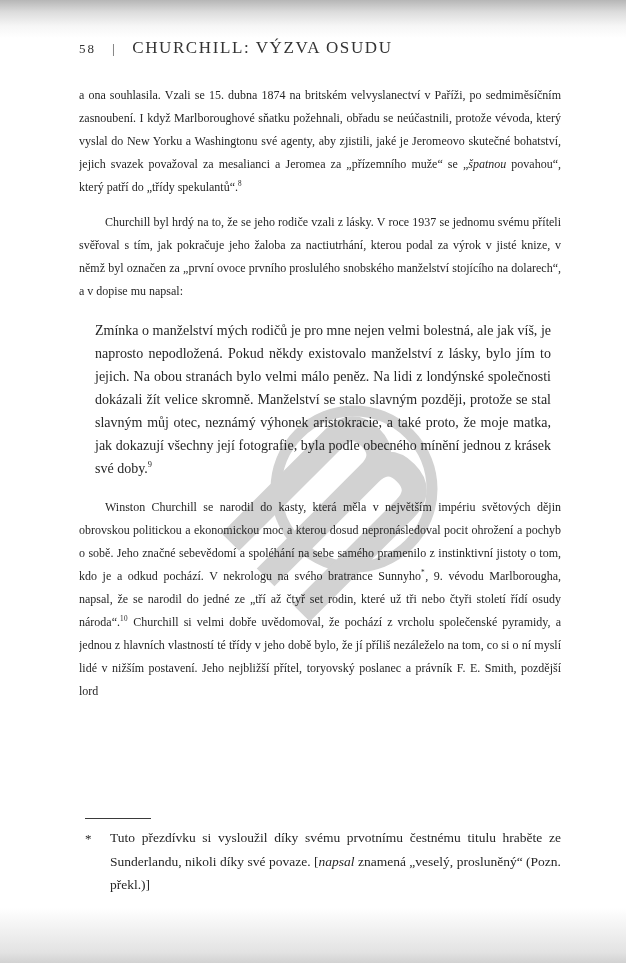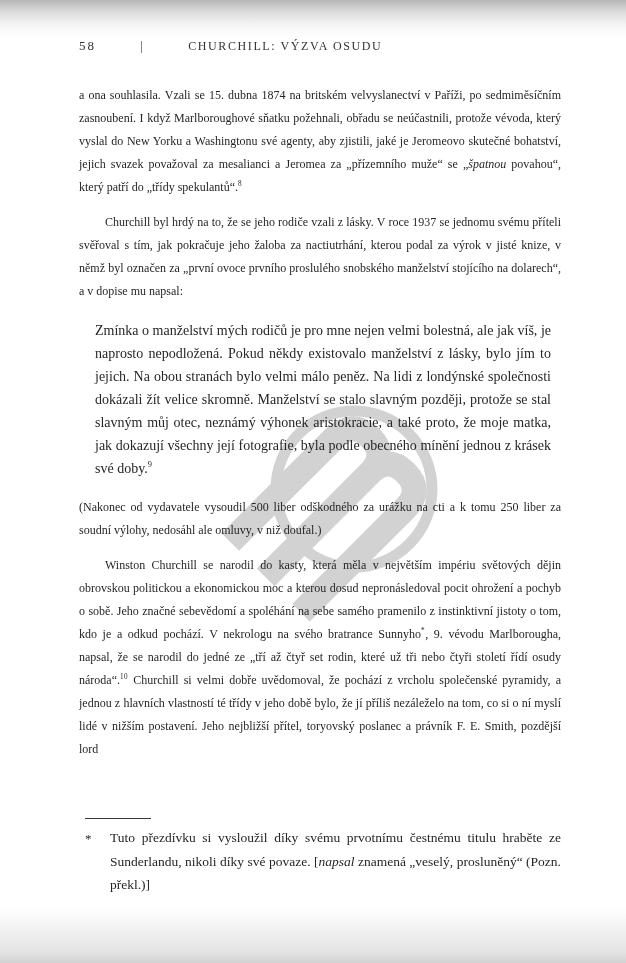--- a/index.html
+++ b/index.html
@@ -24,25 +24,24 @@
   }
   .watermark{
     position:absolute;left:164px;top:299px;width:380px;height:380px;
     z-index:0;pointer-events:none;
   }
   .running-header{
     position:absolute;top:38px;left:79px;
     font-size:13px;letter-spacing:1.6px;color:#333333;
     display:flex;align-items:baseline;
     z-index:2;
-    gap:28px;
   }
   .running-header .pgnum{margin-right:16px;letter-spacing:2px;}
   .running-header .sep{margin-right:16px;color:#444;}
-  .running-header .title{font-variant:small-caps;text-transform:uppercase;font-size:12px;}
+  .running-header .title{font-variant:small-caps;text-transform:uppercase;font-size:17px;}
   .main-text{
     position:absolute;top:84px;left:79px;width:482px;height:736px;
     overflow:hidden;z-index:1;
   }
   p.body{
     margin:0;font-size:12px;line-height:23px;text-align:justify;
   }
   p.body.indent{text-indent:26px;margin-top:12px;}
   blockquote.quote{
     margin:16px 10px 16px 16px;
@@ -81,21 +80,20 @@
   <div class="running-header">
     <span class="pgnum">58</span>
     <span class="sep">|</span>
     <span class="title">CHURCHILL: VÝZVA OSUDU</span>
   </div>
 
   <div class="main-text">
     <p class="body"><span>a ona souhlasila. Vzali se 15. dubna 1874 na britském velvyslanectví v Paříži, po sedmiměsíčním zasnoubení. I když Marlboroughové sňatku požehnali, obřadu se neúčastnili, protože vévoda, který vyslal do New Yorku a Washingtonu své agenty, aby zjistili, jaké je Jeromeovo skutečné bohatství, jejich svazek považoval za mesalianci a Jeromea za „přízemního muže“ se „</span><em>špatnou</em><span> povahou“, který patří do „třídy spekulantů“.</span><sup>8</sup></p>
     <p class="body indent"><span>Churchill byl hrdý na to, že se jeho rodiče vzali z lásky. V roce 1937 se jednomu svému příteli svěřoval s tím, jak pokračuje jeho žaloba za nactiutrhání, kterou podal za výrok v jisté knize, v němž byl označen za „první ovoce prvního proslulého snobského manželství stojícího na dolarech“, a v dopise mu napsal:</span></p>
     <blockquote class="quote"><span>Zmínka o manželství mých rodičů je pro mne nejen velmi bolestná, ale jak víš, je naprosto nepodložená. Pokud někdy existovalo manželství z lásky, bylo jím to jejich. Na obou stranách bylo velmi málo peněz. Na lidi z londýnské společnosti dokázali žít velice skromně. Manželství se stalo slavným později, protože se stal slavným můj otec, neznámý výhonek aristokracie, a také proto, že moje matka, jak dokazují všechny její fotografie, byla podle obecného mínění jednou z krásek své doby.</span><sup>9</sup></blockquote>
-    <p class="body"><span>(Nakonec od vydavatele vysoudil 500 liber odškodného za urážku na cti a k tomu 250 liber za soudní výlohy, nedosáhl ale omluvy, v niž doufal.)</span></p>
     <p class="body indent"><span>Winston Churchill se narodil do kasty, která měla v největším impériu světových dějin obrovskou politickou a ekonomickou moc a kterou dosud nepronásledoval pocit ohrožení a pochyb o sobě. Jeho značné sebevědomí a spoléhání na sebe samého pramenilo z instinktivní jistoty o tom, kdo je a odkud pochází. V nekrologu na svého bratrance Sunnyho</span><sup>*</sup><span>, 9. vévodu Marlborougha, napsal, že se narodil do jedné ze „tří až čtyř set rodin, které už tři nebo čtyři století řídí osudy národa“.</span><sup>10</sup><span> Churchill si velmi dobře uvědomoval, že pochází z vrcholu společenské pyramidy, a jednou z hlavních vlastností té třídy v jeho době bylo, že jí příliš nezáleželo na tom, co si o ní myslí lidé v nižším postavení. Jeho nejbližší přítel, toryovský poslanec a právník F. E. Smith, pozdější lord</span></p>
   </div>
 
   <div class="footnote">
     <div class="footnote-rule"></div>
     <div class="footnote-body">
       <span class="footnote-marker">*</span>
       <span><span>Tuto přezdívku si vysloužil díky svému prvotnímu čestnému titulu hraběte ze Sunderlandu, nikoli díky své povaze. [</span><em>napsal</em><span> znamená „veselý, prosluněný“ (Pozn. překl.)]</span></span>
     </div>
   </div>

